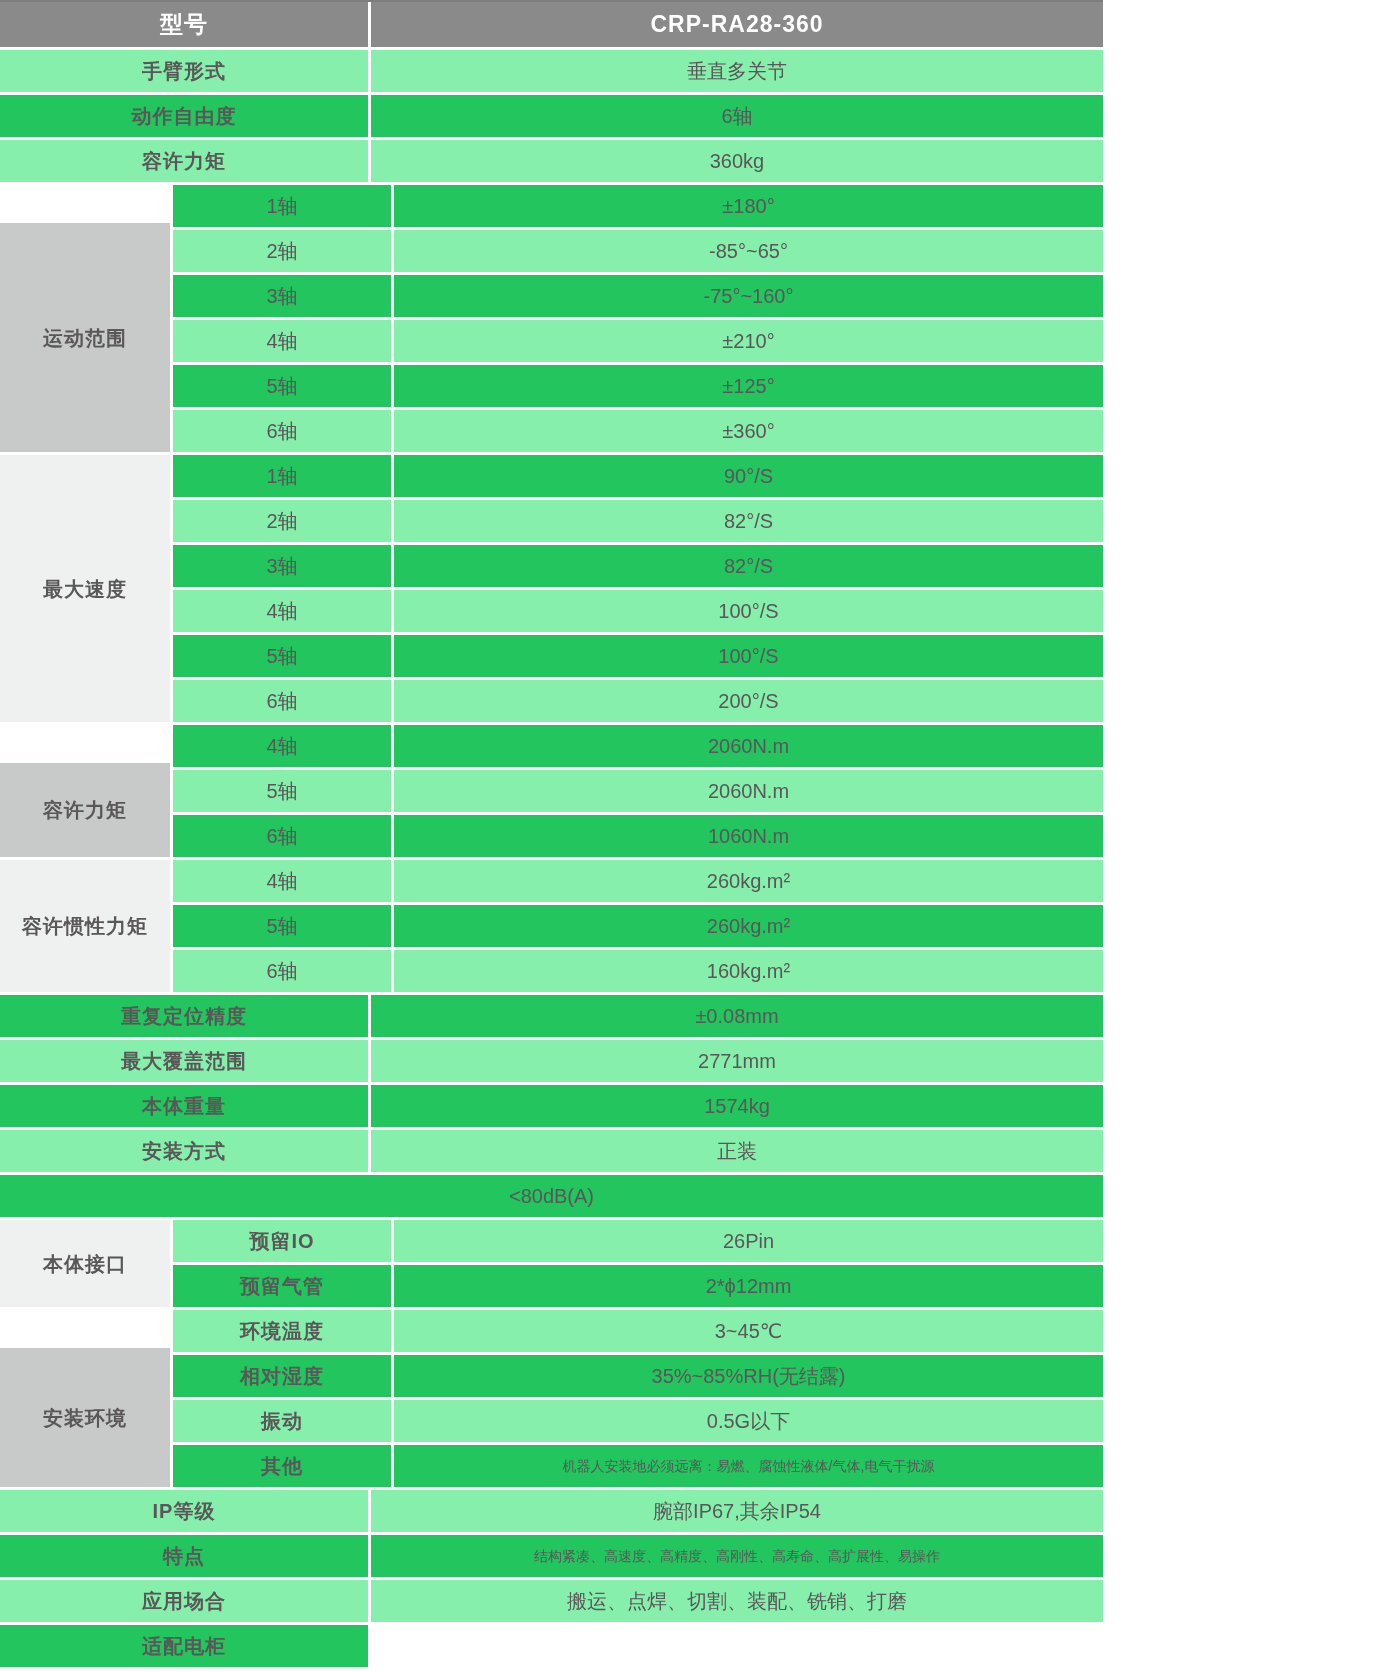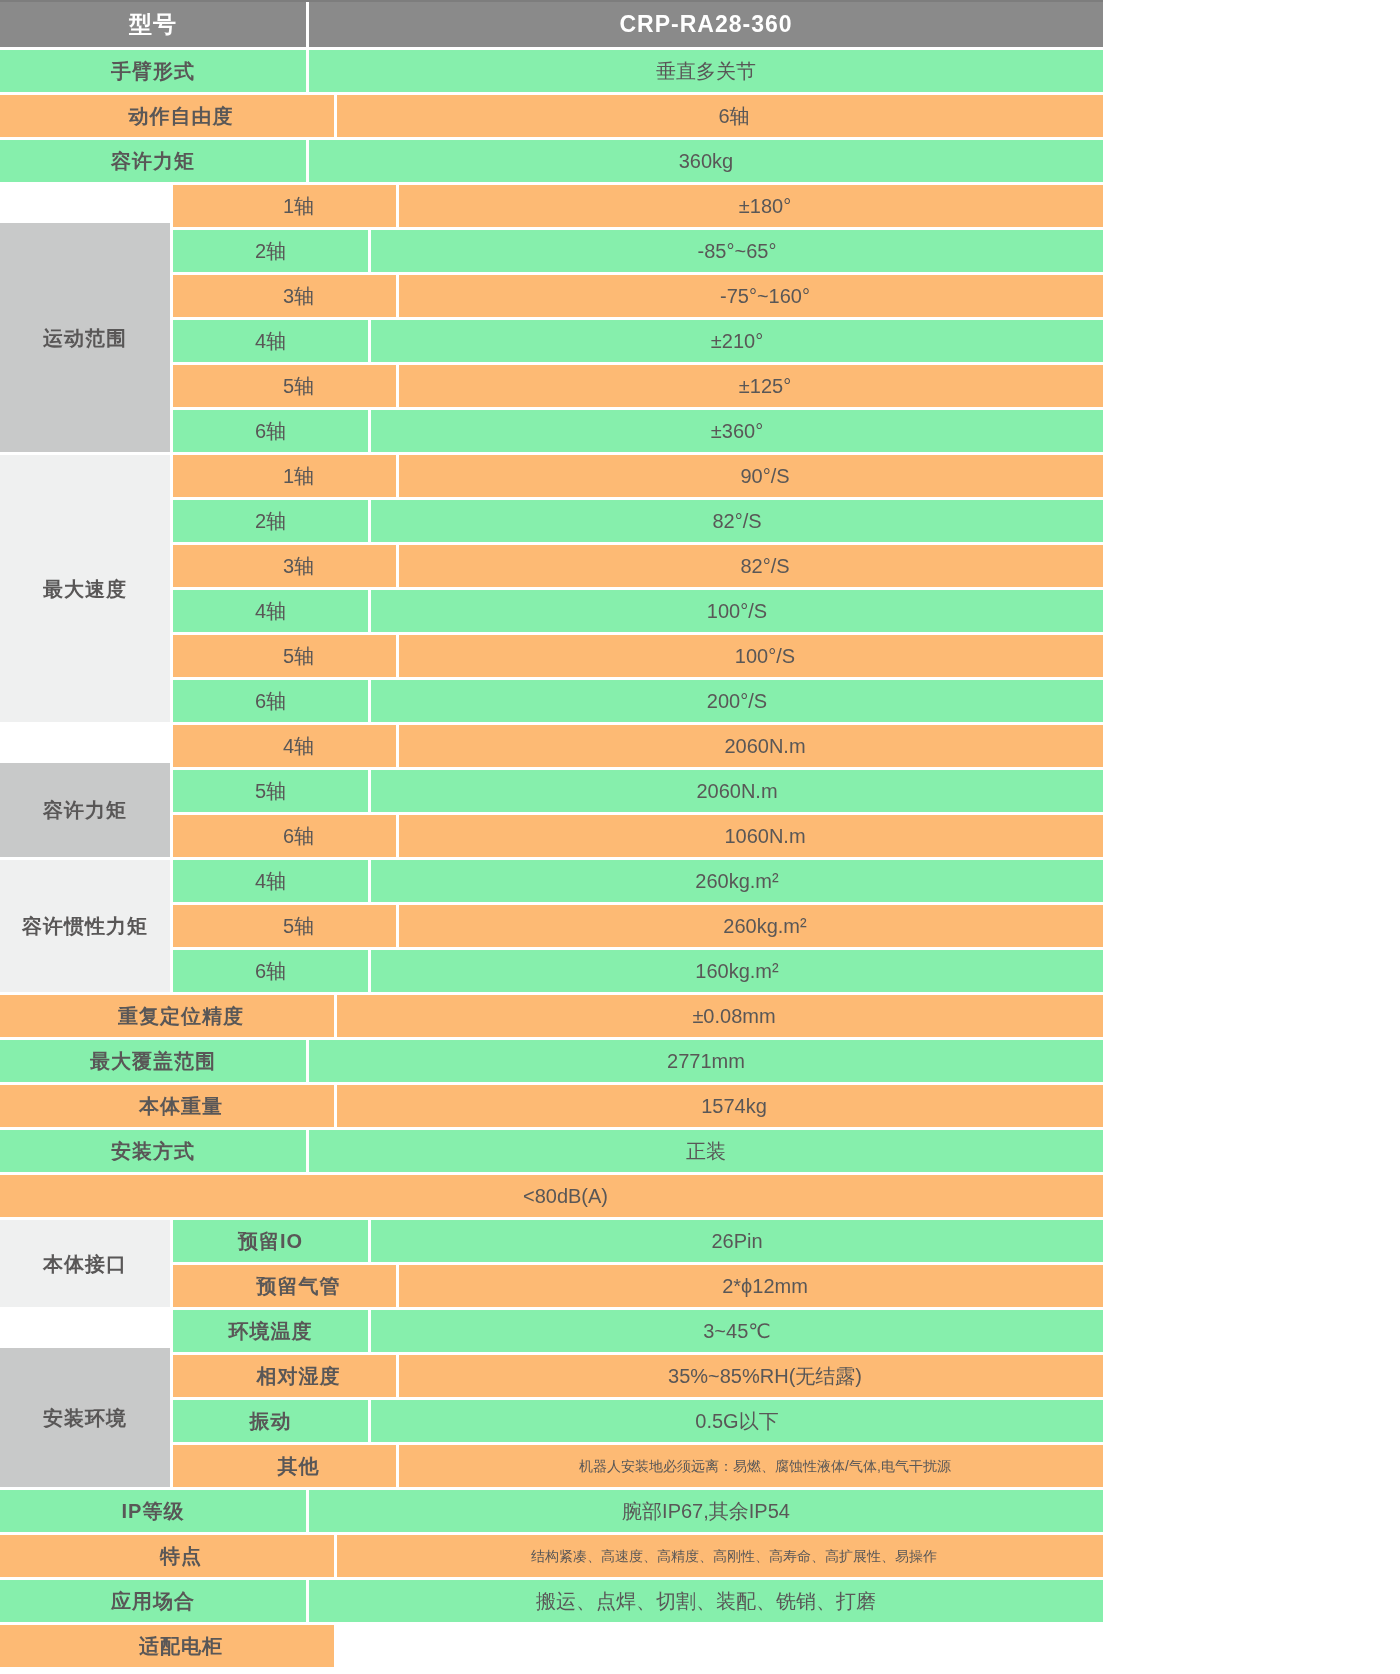--- a/index.html
+++ b/index.html
@@ -13,27 +13,27 @@
     display:flex;flex-direction:column;gap:3px;
     border-top:2px solid #7d7d7d;
     box-sizing:border-box;
   }
   .row{display:flex;gap:3px;height:42px;flex:none;}
   .row.header{height:45px;}
   .cell{
     display:flex;align-items:center;justify-content:center;
     font-size:20px;line-height:1;text-align:center;
   }
-  .label-cell{width:306px;flex:none;}
+  .label-cell{width:368px;flex:none;}
   .group-cell{width:170px;flex:none;}
-  .sub-cell{width:195px;flex:none;}
+  .sub-cell{width:218px;flex:none;}
   .value-cell{flex:1 1 auto;min-width:0;}
   .header-cell{background:#8a8a8a;color:#ffffff;font-weight:700;font-size:23px;letter-spacing:1px;}
   .bold{font-weight:700;letter-spacing:1px;}
-  .g{background:#fdba74;padding-left:28px;}
+  .g{background:#22c55e;}
   .w{background:#86efac;}
   .dark{background:#c8c9c9;margin-top:38px;}
   .light{background:#eff0f0;}
   .section{display:flex;gap:3px;flex:none;}
   .section-rows{display:flex;flex-direction:column;gap:3px;flex:1 1 auto;min-width:0;}
   .small-val{font-size:14px;}
 </style>
 </head>
 <body>
 

